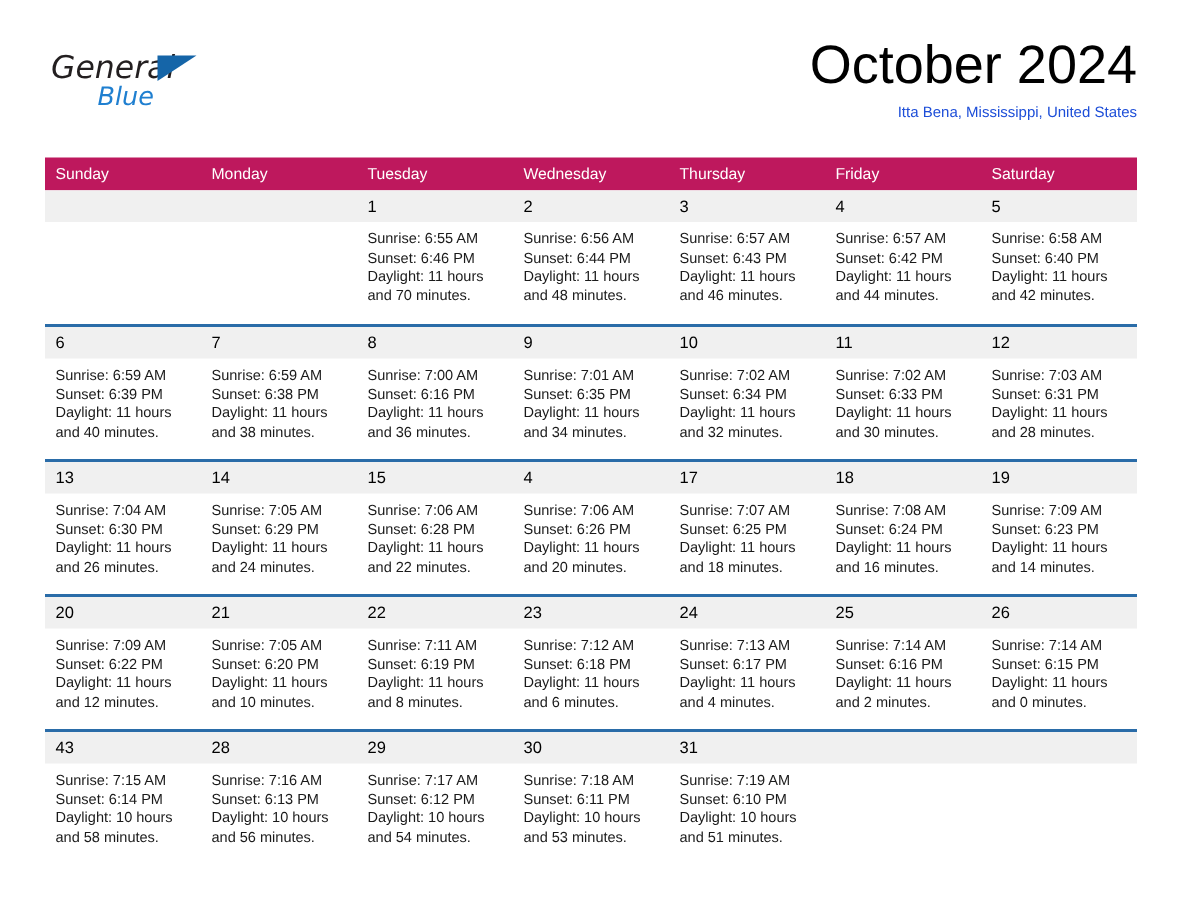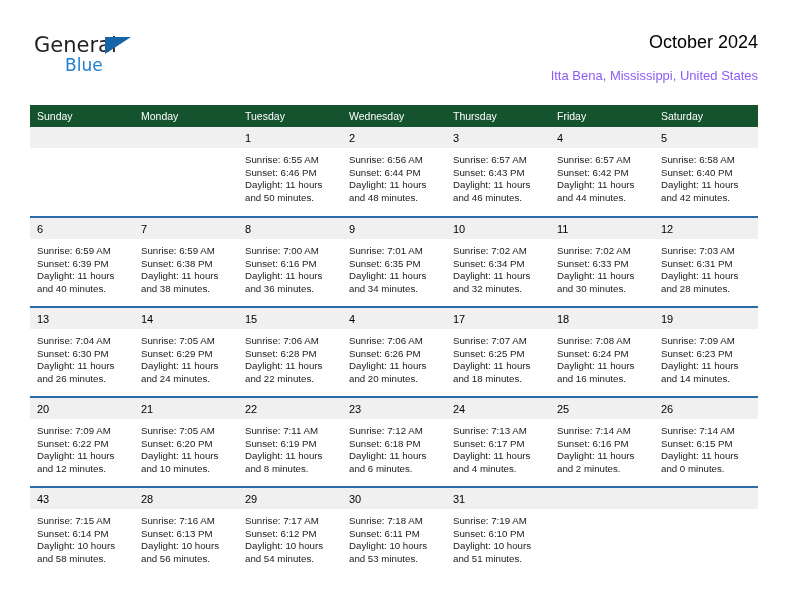--- a/index.html
+++ b/index.html
@@ -28,20 +28,21 @@
     top: 26px;
     width: 728px;
     height: 72px;
   }
   .logo {
     position: absolute;
     left: 4px;
     top: 8px;
     width: 190px;
     height: 54px;
+    font-style: italic;
   }
   .logo-general {
     position: absolute;
     left: 0;
     top: 0;
     font-size: 21px;
     line-height: 23px;
     letter-spacing: 0px;
     color: #231f20;
     font-family: "DejaVu Sans", sans-serif;
@@ -67,49 +68,49 @@
     text-align: right;
   }
   .title-block {
     position: absolute;
     right: 0;
     top: 0;
     text-align: right;
     width: 500px;
   }
   .cal-title {
-    font-size: 18px;
+    font-size: 36px;
     line-height: 33px;
     color: #000000;
     font-weight: normal;
     margin: 0;
     padding: 0;
   }
   .cal-subtitle {
-    font-size: 13px;
+    font-size: 10px;
     line-height: 20px;
-    color: #8b5cf6;
+    color: #1d4ed8;
     margin: 0;
     padding: 0;
     margin-top: 7px;
   }
 
   
   .calendar {
     position: absolute;
     left: 30px;
     top: 105px;
     width: 728px;
     border-collapse: collapse;
     table-layout: fixed;
   }
   .calendar col { width: 104px; }
 
   .dow-row th {
-    background: #14532d;
+    background: #be185d;
     color: #ffffff;
     font-size: 10.5px;
     font-weight: normal;
     text-align: left;
     padding: 5px 0 5px 7px;
     height: 19px;
     box-sizing: border-box;
     vertical-align: middle;
   }
 
@@ -205,21 +206,21 @@
             <div></div>
             <div></div>
           </div>
         </td>
         <td>
           <div class="daynum">1</div>
           <div class="cellbody">
             <div>Sunrise: 6:55 AM</div>
             <div>Sunset: 6:46 PM</div>
             <div>Daylight: 11 hours</div>
-            <div>and 50 minutes.</div>
+            <div>and 70 minutes.</div>
           </div>
         </td>
         <td>
           <div class="daynum">2</div>
           <div class="cellbody">
             <div>Sunrise: 6:56 AM</div>
             <div>Sunset: 6:44 PM</div>
             <div>Daylight: 11 hours</div>
             <div>and 48 minutes.</div>
           </div>

